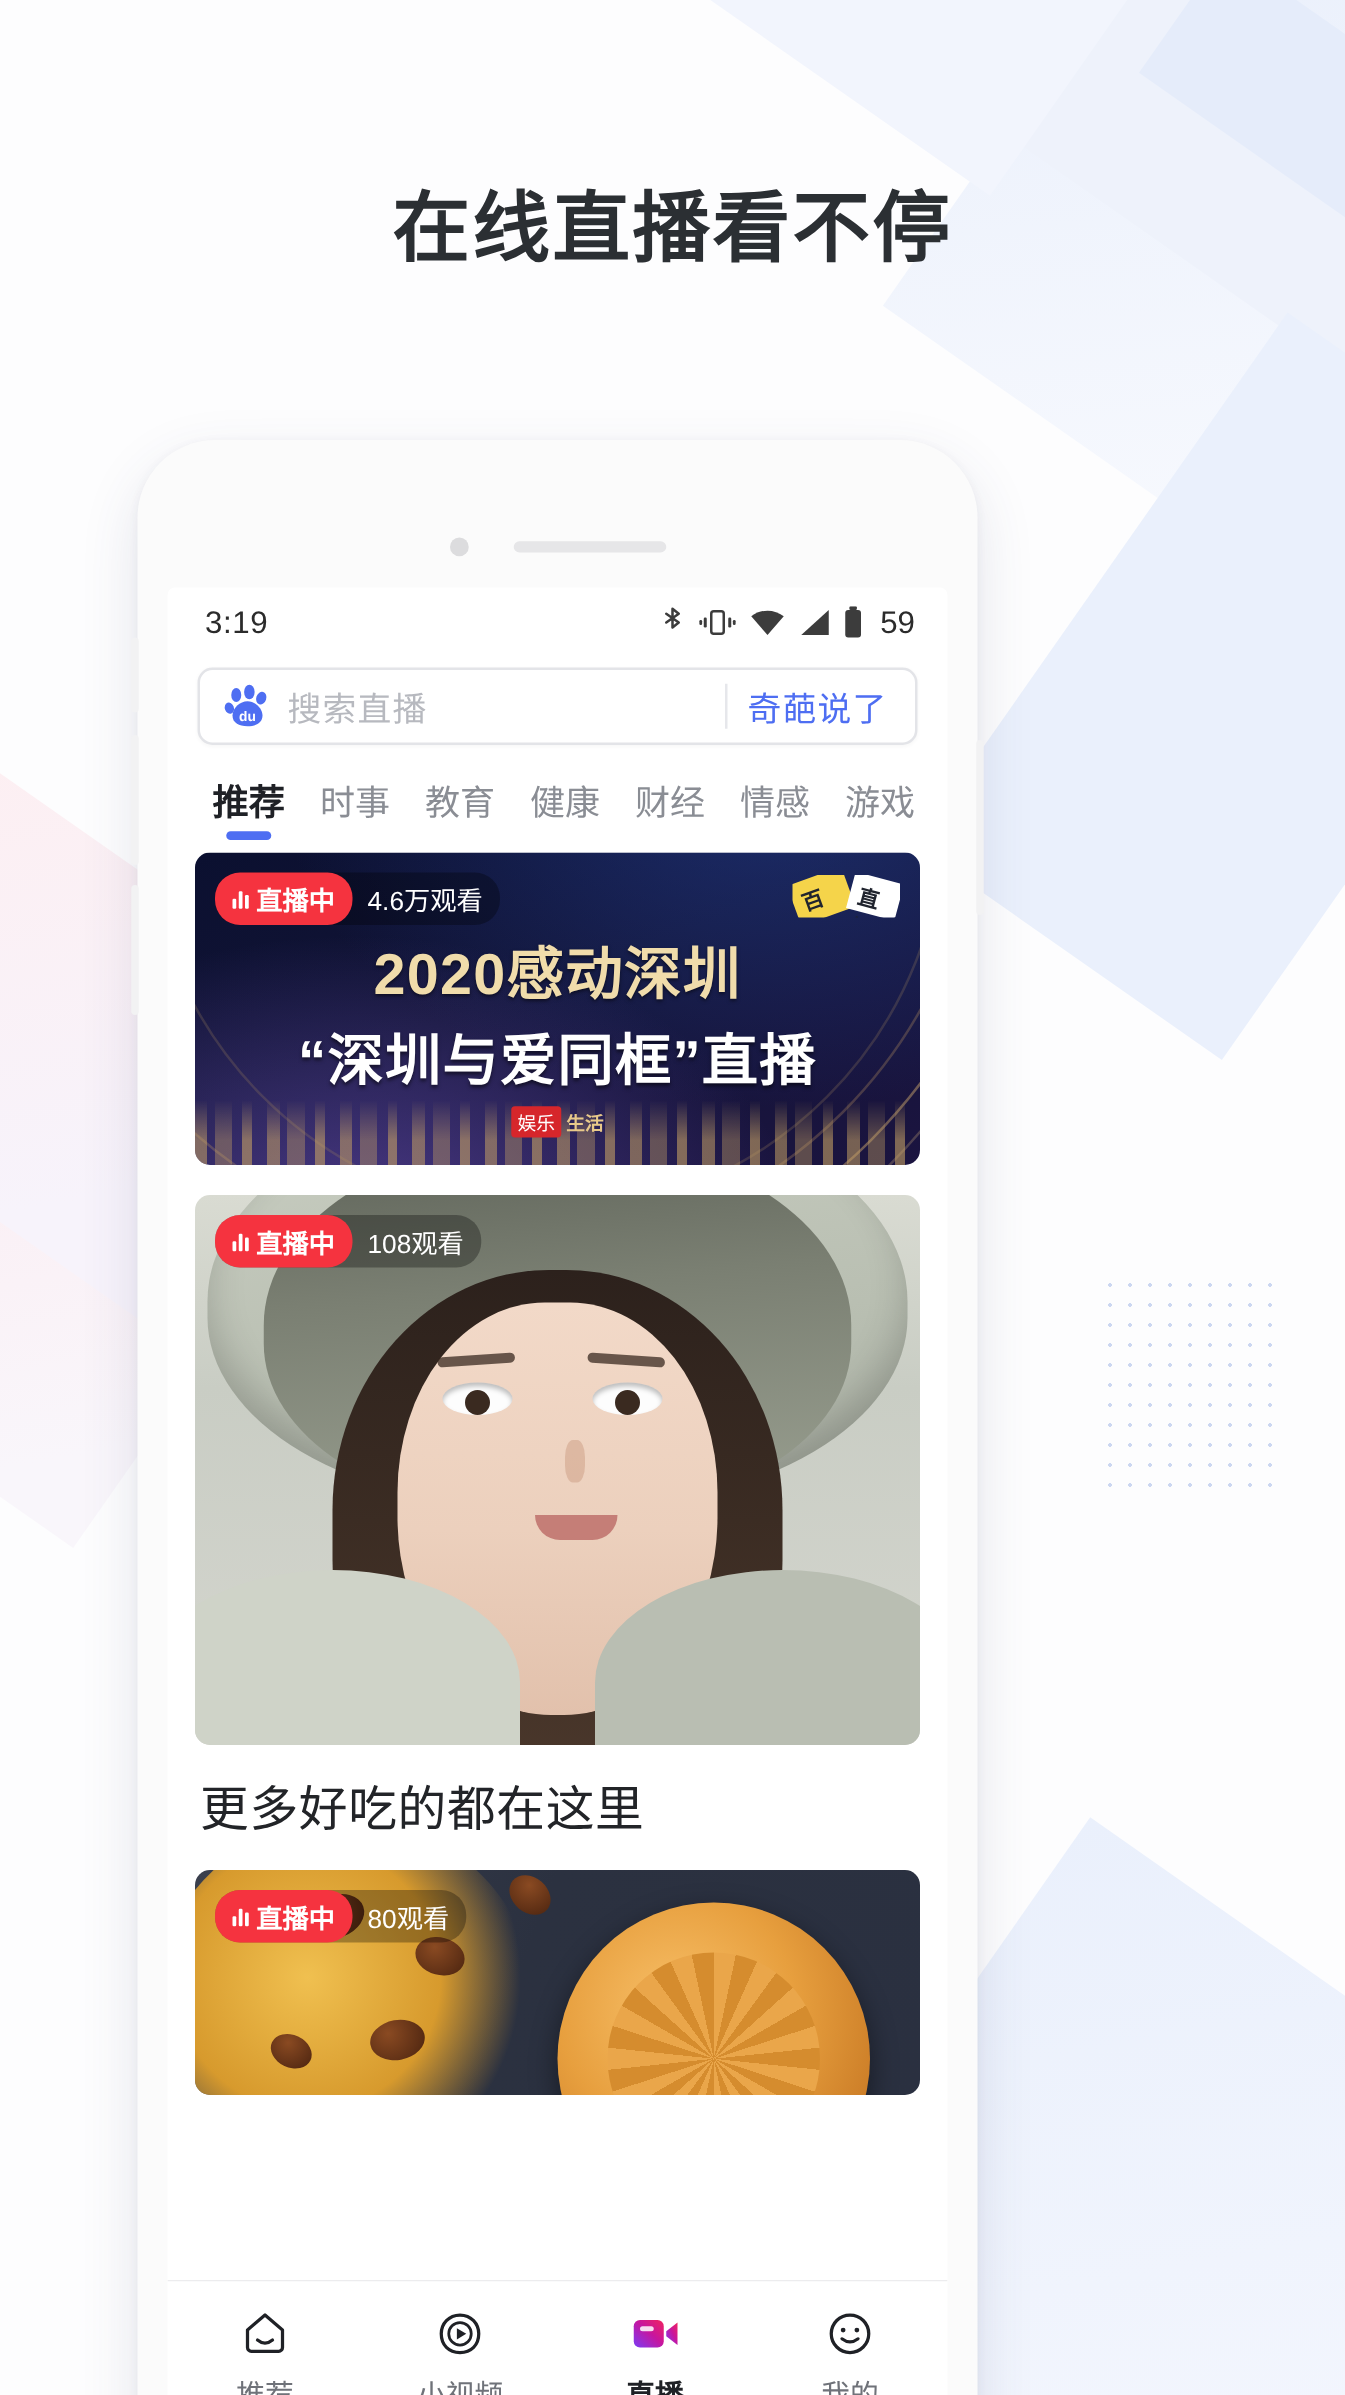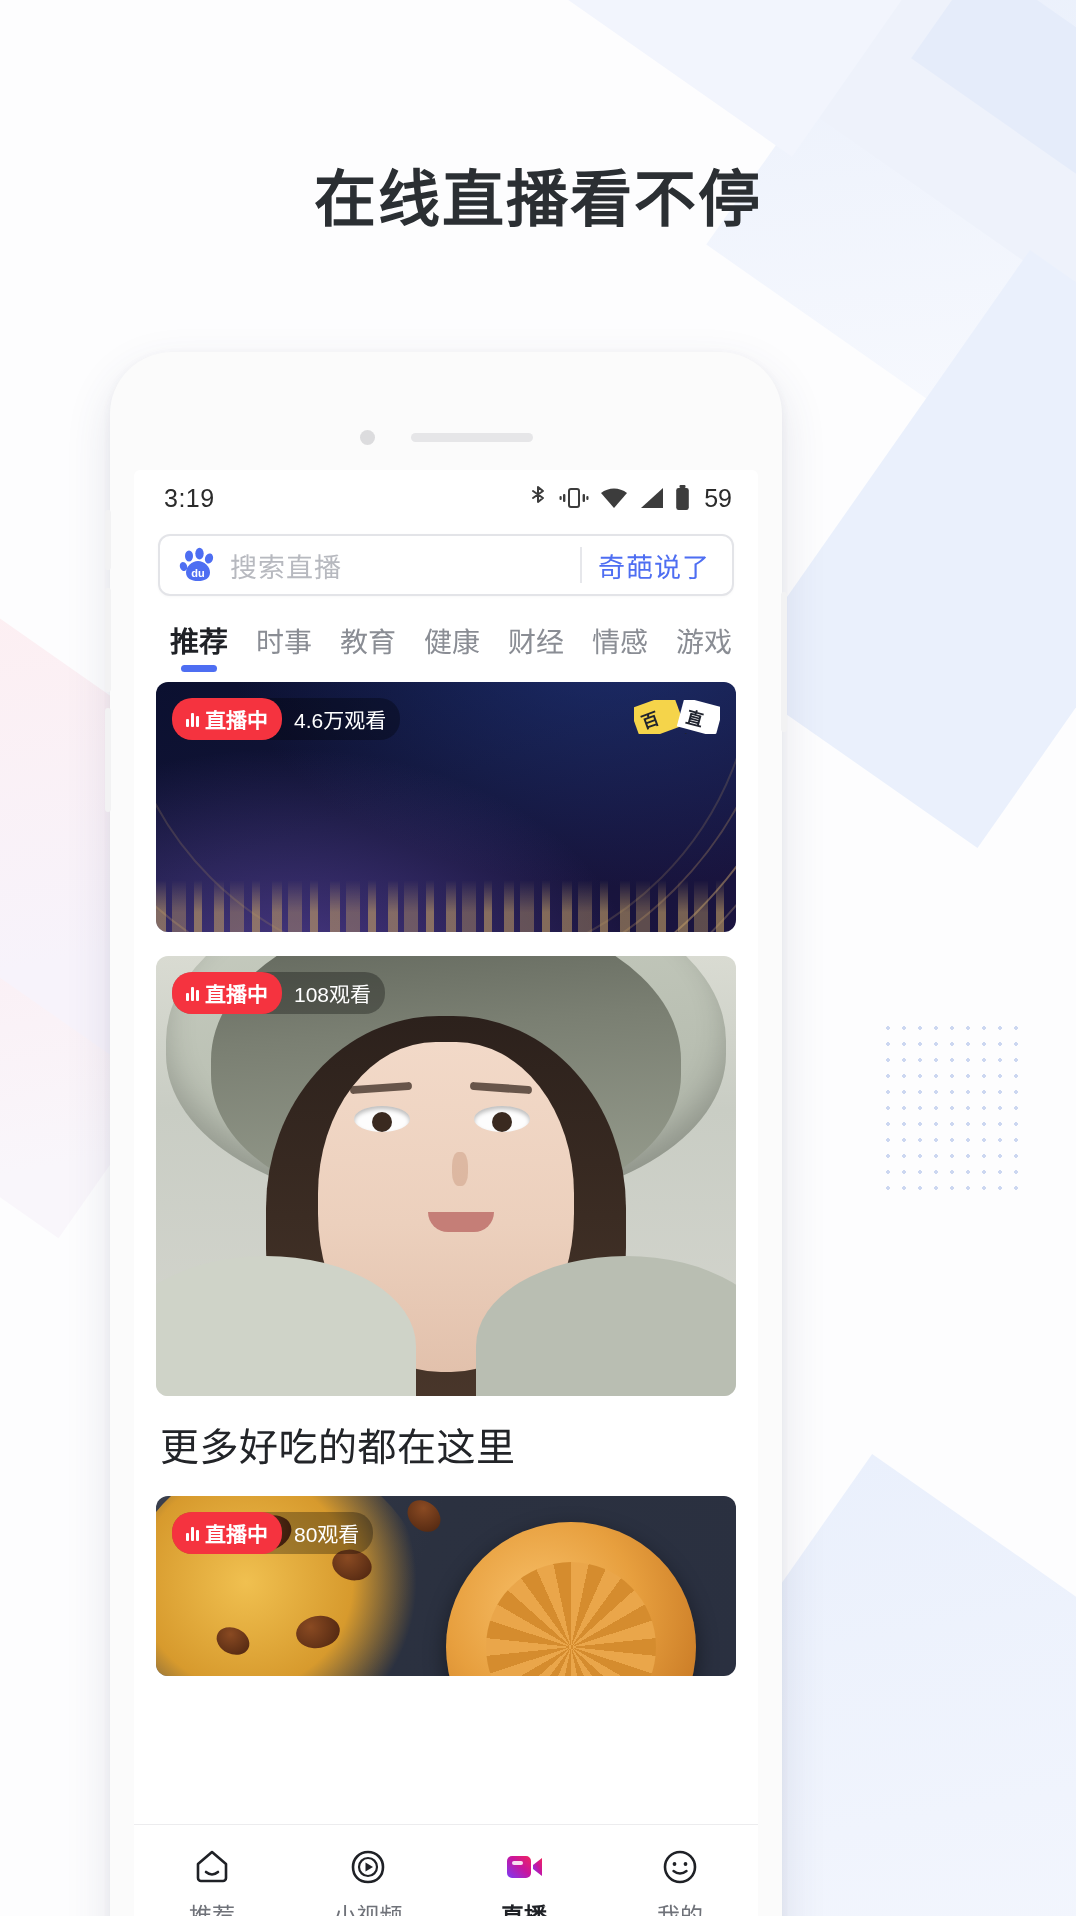--- a/index.html
+++ b/index.html
@@ -25,21 +25,21 @@
   .bg-blue-br{position:absolute;right:-120px;bottom:-160px;width:520px;height:520px;
      background:linear-gradient(135deg,#eaf0fc 0%,#f6f8fe 100%);transform:rotate(35deg);}
   .bg-blue-tr{position:absolute;right:-60px;top:-40px;width:340px;height:420px;
      background:linear-gradient(140deg,#e9effb 0%,#f7f9fe 100%);transform:rotate(35deg);}
   .dot-grid{position:absolute;right:46px;top:1020px;width:150px;height:180px;
      background-image:radial-gradient(#c3d0ef 1.6px, transparent 1.7px);
      background-size:16px 16px;opacity:.85;}
 
   
   .headline{
-    position:absolute;top:166px;left:0;width:100%;text-align:center;
+    position:absolute;top:150px;left:0;width:100%;text-align:center;
     font-size:62px;line-height:1.1;font-weight:700;color:#2b2f33;
     letter-spacing:2px;
   }
 
   
   .phone{
     position:absolute;left:110px;top:352px;width:672px;height:1600px;
     background:#fbfbfb;border-radius:62px 62px 0 0;
     box-shadow:0 18px 46px rgba(60,70,110,.13), 0 2px 8px rgba(60,70,110,.06);
     padding:0;
@@ -299,20 +299,28 @@
 
       <div class="card">
         <div class="media banner1">
           <div class="arc a1"></div>
           <div class="arc a2"></div>
           <div class="arc a3"></div>
           <div class="arc a4"></div>
           <div class="arc a5"></div>
           <div class="skyline"></div>
 
+          <div class="banner-title">
+            <div class="bt-1">2020感动深圳</div>
+            <div class="bt-2">“深圳与爱同框”直播</div>
+            <div class="bt-sub">
+              <span class="red">娱乐</span>
+              <span class="gold">生活</span>
+            </div>
+          </div>
 
           <div class="bdbadge">
             <span class="b1">百度</span>
             <span class="b2">直播</span>
           </div>
 
           <div class="livewrap">
             <span class="livetag">
               <span class="bars">
                   <i></i>

